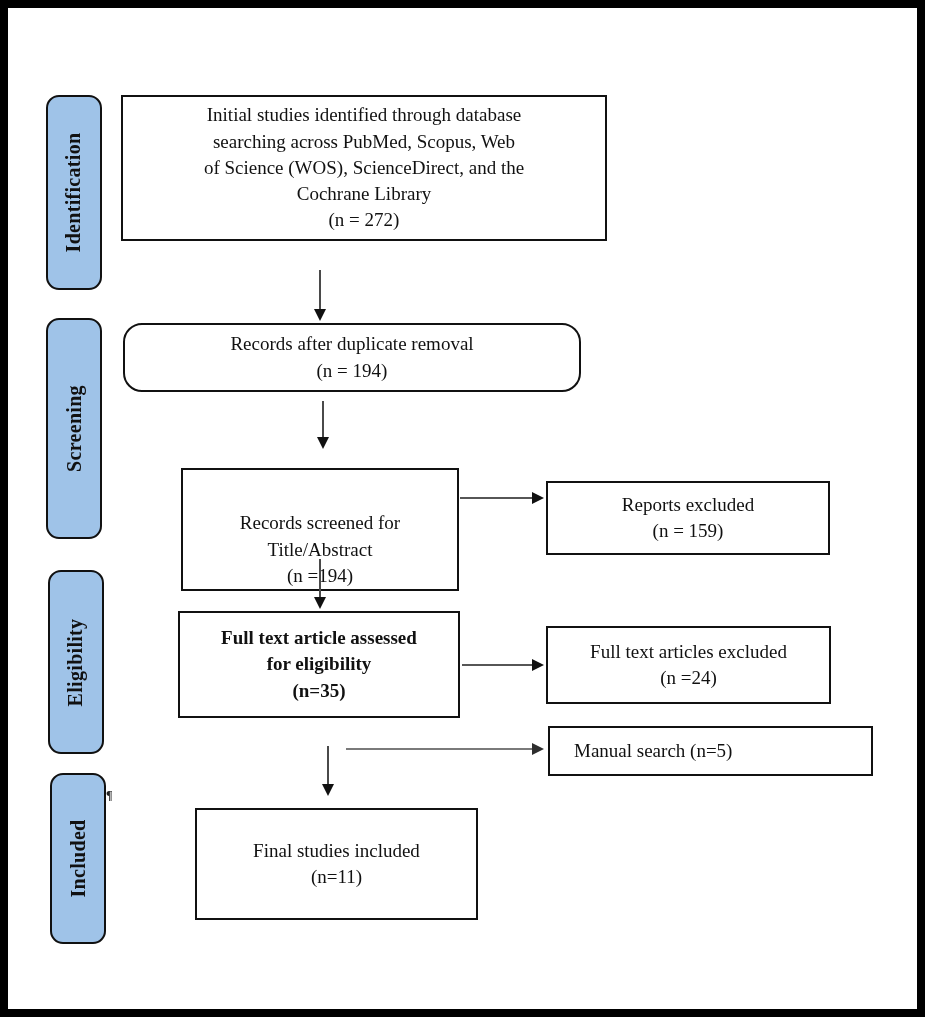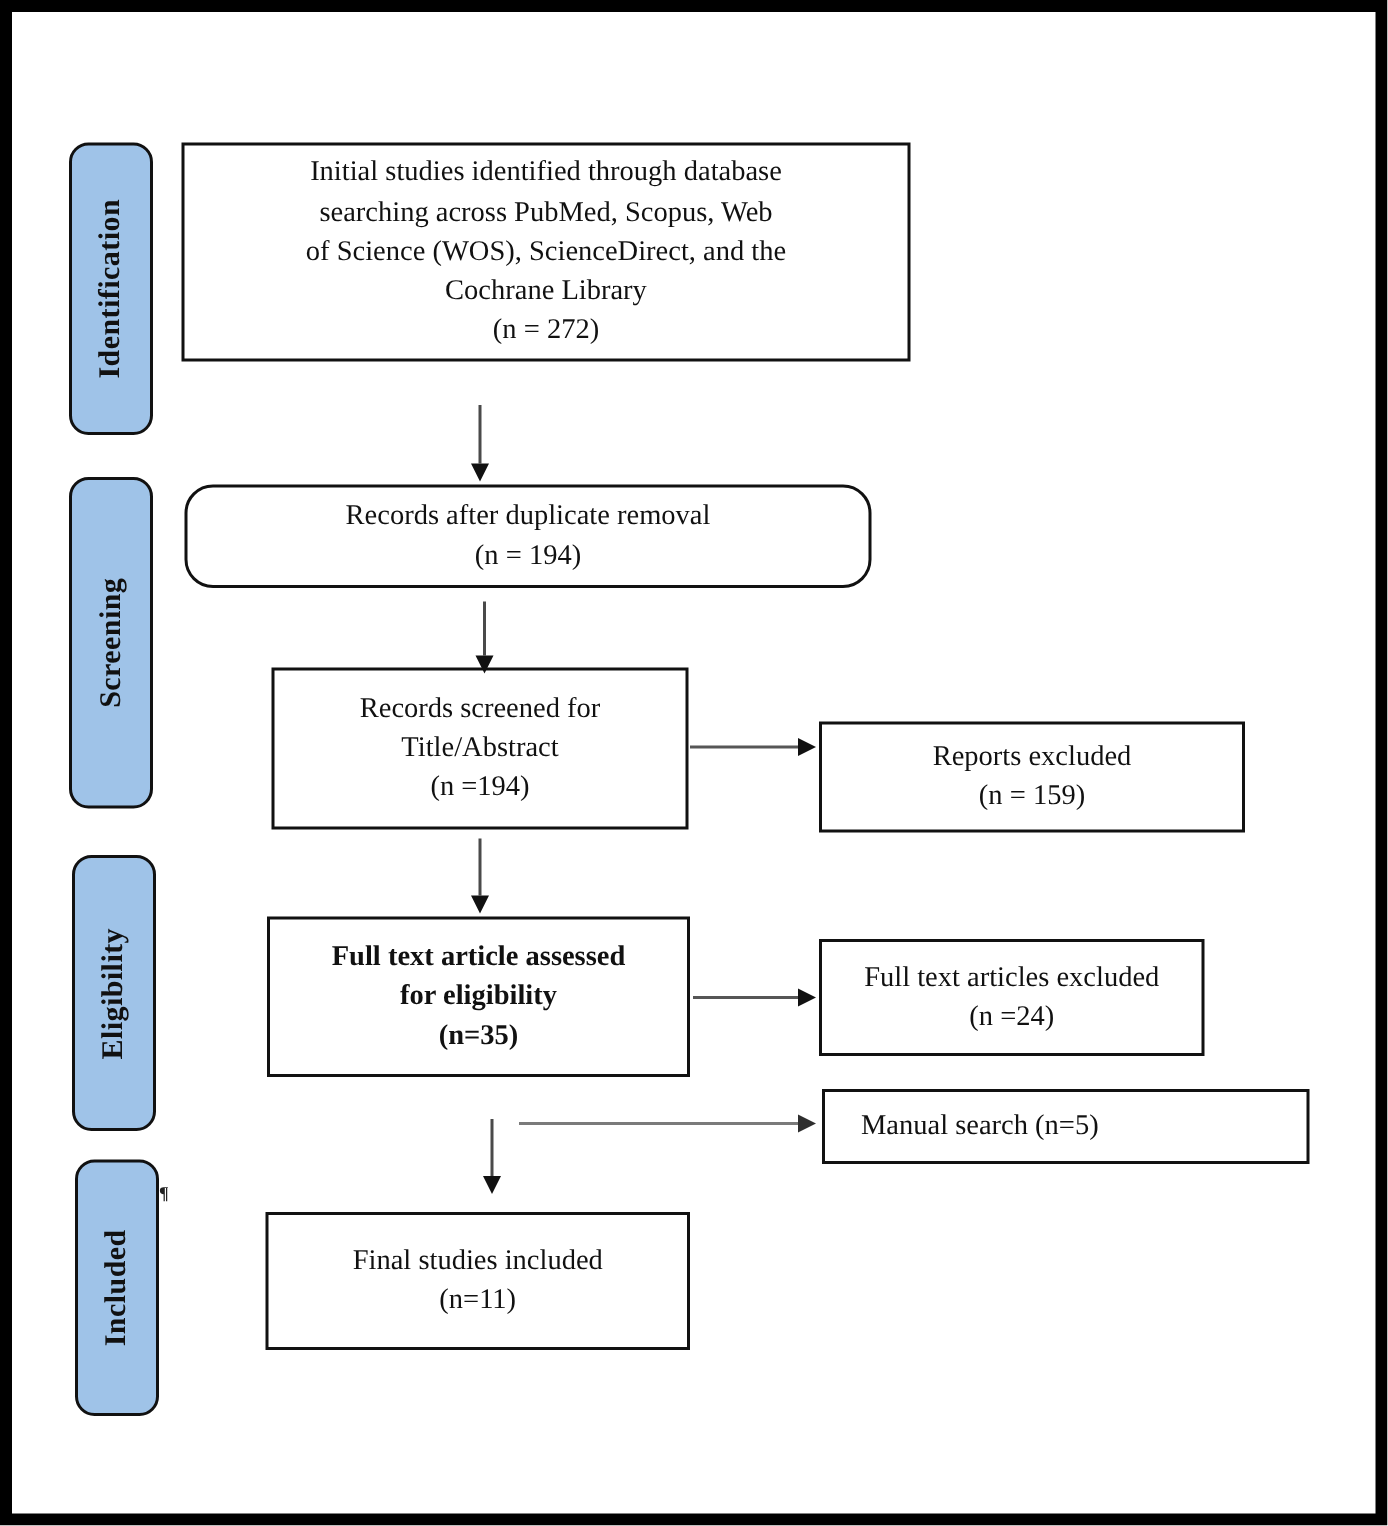--- a/index.html
+++ b/index.html
@@ -48,25 +48,25 @@
     align-items: center;
     justify-content: center;
     text-align: center;
     font-size: 19px;
     line-height: 1.38;
   }
   .fbox .box-text { white-space: pre-line; }
 
   #box-initial          { left: 113px; top: 87px;  width: 486px; height: 146px; }
   #box-duplicates       { left: 115px; top: 315px; width: 458px; height: 69px; border-radius: 19px;  }
-  #box-screened         { left: 173px; top: 437px; width: 278px; height: 108px; }
+  #box-screened         { left: 173px; top: 460px; width: 278px; height: 123px; align-items: flex-end; }
   #box-fulltext         { left: 170px; top: 603px; width: 282px; height: 107px; font-weight: bold; }
-  #box-final            { left: 169px; top: 800px; width: 283px; height: 92px; }
+  #box-final            { left: 187px; top: 800px; width: 283px; height: 112px; }
   #box-reports-excluded { left: 538px; top: 473px; width: 284px; height: 74px;  }
-  #box-fulltext-excluded{ left: 538px; top: 618px; width: 257px; height: 78px;  }
+  #box-fulltext-excluded{ left: 538px; top: 618px; width: 285px; height: 78px;  }
   #box-manual-search    { left: 540px; top: 718px; width: 325px; height: 50px;
                           justify-content: flex-start; text-align: left; padding-left: 24px; }
 
   
   .vline { position: absolute; width: 2px; background: #4a4a4a; }
   .hline { position: absolute; height: 2px; background: #565656; }
   .ah-down {
     position: absolute; width: 0; height: 0;
     border-left: 6px solid transparent;
     border-right: 6px solid transparent;

